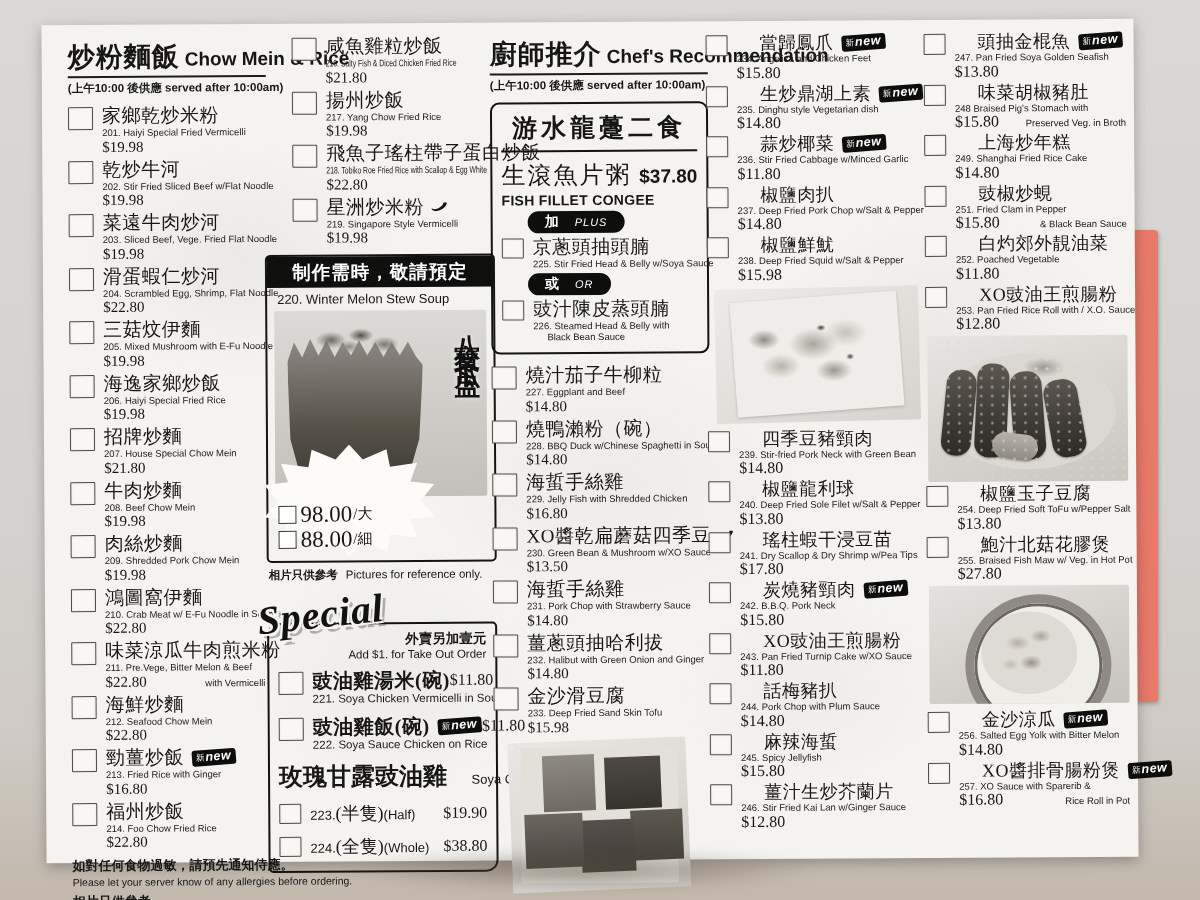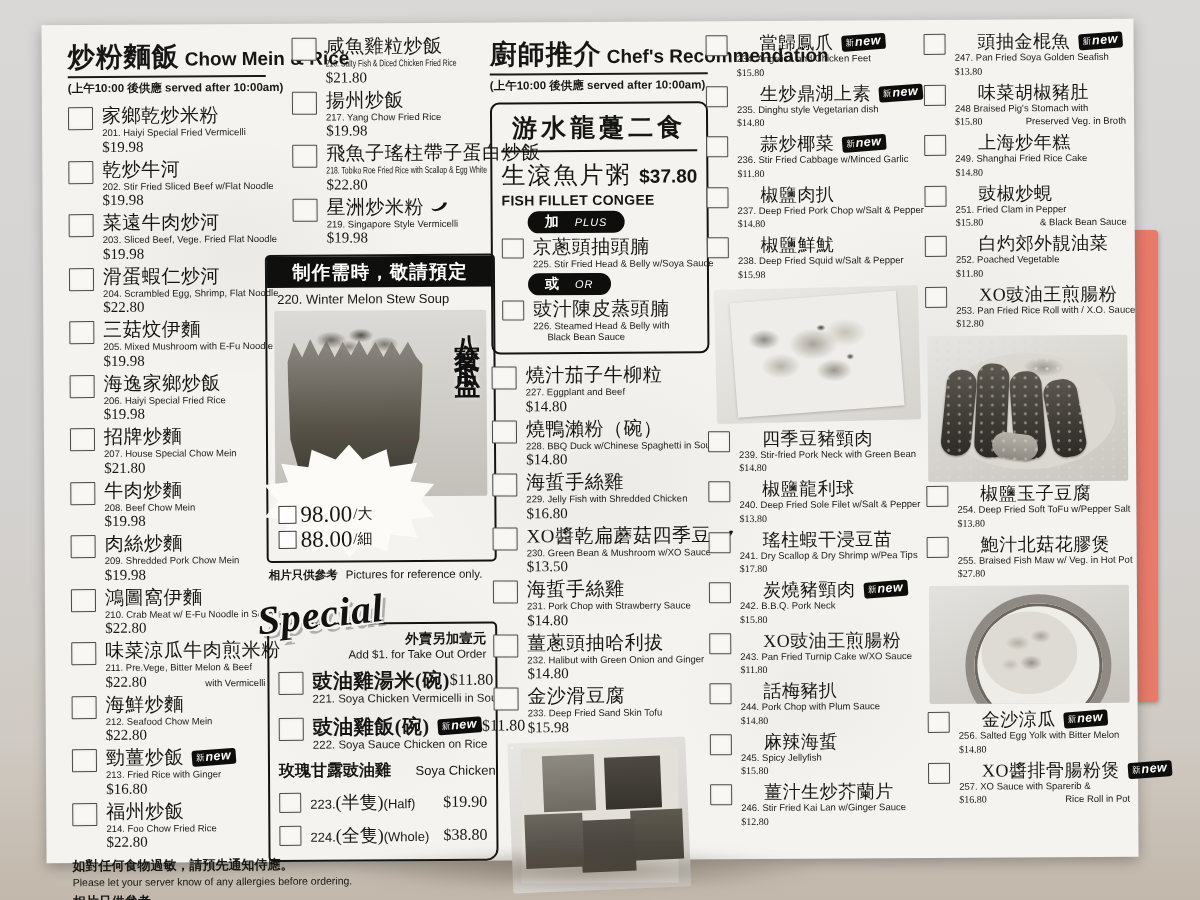--- a/index.html
+++ b/index.html
@@ -33,21 +33,21 @@
   .mib{flex:1;min-width:0;}
   .zl{display:flex;align-items:center;white-space:nowrap;}
   .zh{font-size:19px;line-height:22px;font-family:"Liberation Serif","DejaVu Serif",serif;letter-spacing:.5px;}
   .en{font-size:9.5px;line-height:11.5px;white-space:nowrap;color:#1a1a18;}
   .en.cond{transform:scaleX(.72);transform-origin:left center;}
   .prow{display:flex;align-items:baseline;}
   .price{font-family:"Liberation Serif","DejaVu Serif",serif;font-size:15px;line-height:17px;}
   .en2{font-size:9.5px;margin-left:auto;padding-right:4px;}
   #c4 .zh,#c5 .zh{font-size:18px;line-height:20px;margin-left:23px;}
   #c4 .cb,#c5 .cb{width:20px;height:19px;}
-  #c4 .price,#c5 .price{line-height:16px;font-size:10px;text-align:right;}
+  #c4 .price,#c5 .price{line-height:16px;font-size:16px;text-align:right;}
 
   
   .newb{display:inline-flex;align-items:center;background:#0d0d0c;color:#fff;border-radius:3px;padding:1px 5px 2px 4px;margin-left:8px;transform:rotate(-4deg);line-height:1;}
   .newb i{font-style:normal;font-size:8.5px;margin-right:1px;}
   .newb b{font-weight:700;font-size:12.5px;font-style:italic;letter-spacing:.5px;}
   .chili{margin-left:6px;display:inline-flex;}
 
   
   .c2-items{margin-left:28px;}
   .wbox{border:2.5px solid #141412;border-radius:5px;position:relative;margin:8px 0 2px;}
@@ -73,21 +73,21 @@
   .stitle{position:absolute;top:-34px;left:-12px;font-size:40px;font-weight:800;font-style:italic;transform:rotate(-6deg);font-family:"Liberation Serif","DejaVu Serif",serif;color:#121210;letter-spacing:1px;
     text-shadow:2px 2px 0 #f4f3f0,-2px 2px 0 #f4f3f0,2px -2px 0 #f4f3f0,-2px -2px 0 #f4f3f0,4px 5px 0 rgba(20,20,20,.3);}
   .stakeout{text-align:right;margin:-2px 0 2px;}
   .stk-zh{display:block;font-size:13.5px;font-weight:700;}
   .stk-en{display:block;font-size:11.5px;}
   .mi.inline{margin:9px 0 10px;}
   .mi.inline .zh{font-size:20px;font-weight:700;}
   .mi.inline .ipr{margin-left:auto;font-family:"Liberation Serif","DejaVu Serif",serif;font-size:16px;}
   .mi.inline .en{font-size:11.5px;margin-top:2px;}
   .soya{margin:8px 0 2px;white-space:nowrap;}
-  .soya-zh{font-size:16px;font-weight:700;font-family:"Liberation Serif","DejaVu Serif",serif;}
+  .soya-zh{font-size:24px;font-weight:700;font-family:"Liberation Serif","DejaVu Serif",serif;}
   .soya-en{font-size:13px;margin-left:20px;}
   .srow{display:flex;align-items:center;margin-top:9px;}
   .srow .cb{width:20px;height:18px;margin-top:0;}
   .srow-label{white-space:nowrap;}
   .srow-num{font-size:13px;}
   .srow-zh{font-size:18px;font-family:Liberation Serif, serif;margin-top:16px;}
   .srow-en{font-size:13px;}
   .srow-price{margin-left:auto;font-family:"Liberation Serif","DejaVu Serif",serif;font-size:16px;}
 
   

